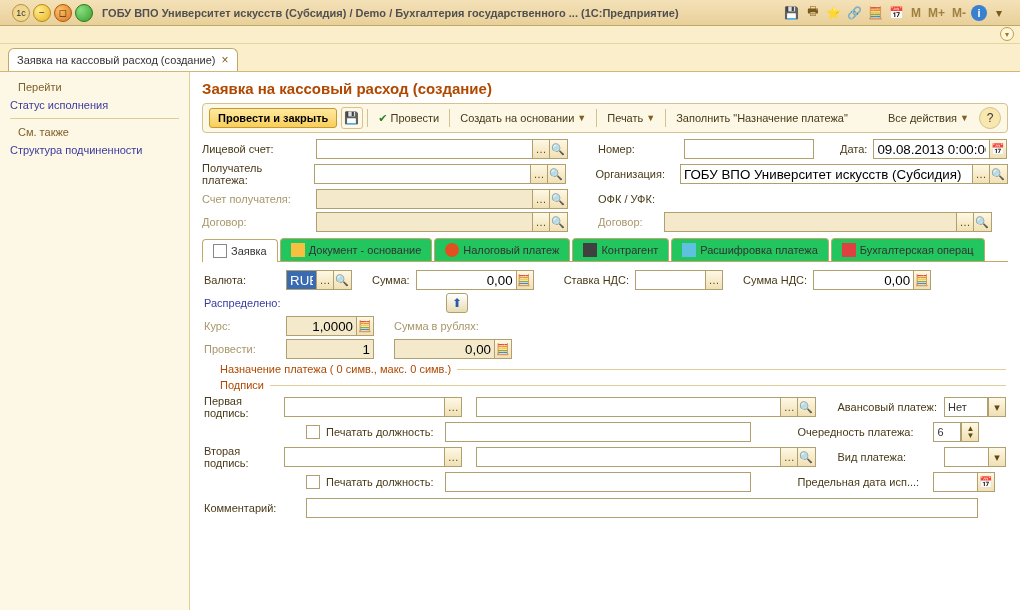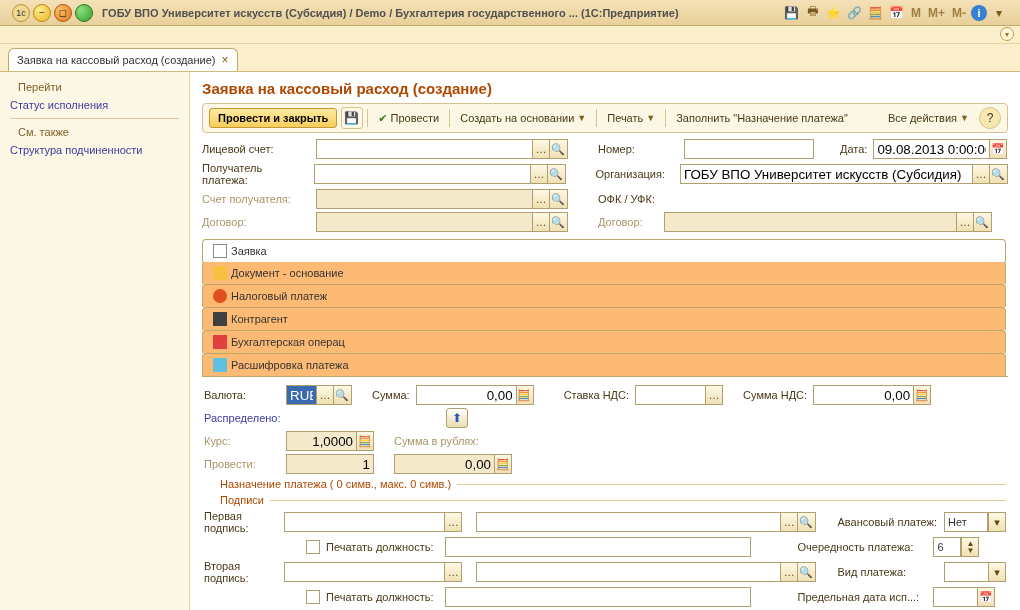--- a/index.html
+++ b/index.html
@@ -41,22 +41,22 @@
 .form-row { display: flex; align-items: center; margin-bottom: 3px; gap: 6px; }
 .lbl { width: 108px; color: #483a18; }
 .lbl.dis { color: #a89668; }
 .input { background: #fff; border: 1px solid #b0a070; height: 20px; padding: 0 3px; flex: 0 0 auto; }
 .input.ro { background: #f4eacb; }
 .picker { display: flex; }
 .picker .input { border-right: none; }
 .pbtn { width: 18px; height: 20px; border: 1px solid #b0a070; background: linear-gradient(#fef8e4,#f0e0b4); display: inline-flex; align-items: center; justify-content: center; font-size: 11px; color: #604810; cursor: pointer; }
 .pbtn + .pbtn { border-left: none; }
 
-.tabs2 { display: flex; border-bottom: 1px solid #c0a868; margin-top: 6px; flex-direction: column; }
-.tab2 { border: 1px solid #c0a868; border-bottom: none; border-radius: 4px 4px 0 0; padding: 4px 10px; background: #fdba74; margin-right: 2px; display: flex; align-items: center; gap: 4px; cursor: pointer; font-size: 11px; }
+.tabs2 { display: flex; border-bottom: 1px solid #c0a868; margin-top: 6px; }
+.tab2 { border: 1px solid #c0a868; border-bottom: none; border-radius: 4px 4px 0 0; padding: 4px 10px; background: #22c55e; margin-right: 2px; display: flex; align-items: center; gap: 4px; cursor: pointer; font-size: 11px; }
 .tab2.active { background: #fff; position: relative; top: 1px; }
 .tab-ico { width: 14px; height: 14px; display: inline-block; }
 
 .tabbody { padding: 8px 2px; }
 .group-title { color: #b04800; font-size: 11px; }
 .group-line { display: flex; align-items: center; gap: 6px; margin: 4px 0; padding-left: 16px; }
 .group-line .group-title { white-space: nowrap; }
 .hline { flex: 1; border-top: 1px solid #e0cc98; }
 
 .textarea { width: 460px; height: 66px; border: 1px solid #b0a070; background: #fff; resize: none; }
@@ -209,26 +209,26 @@
         </div>
       <div class="tab2">
           <span class="tab-ico" style="background:#e05020;border-radius:50%;"></span>
           <span>Налоговый платеж</span>
         </div>
       <div class="tab2">
           <span class="tab-ico" style="background:#404040;"></span>
           <span>Контрагент</span>
         </div>
       <div class="tab2">
+          <span class="tab-ico" style="background:#60c0e0;"></span>
+          <span>Расшифровка платежа</span>
+        </div>
+      <div class="tab2">
           <span class="tab-ico" style="background:#e04040;"></span>
           <span>Бухгалтерская операц</span>
-        </div>
-      <div class="tab2">
-          <span class="tab-ico" style="background:#60c0e0;"></span>
-          <span>Расшифровка платежа</span>
         </div>
     </div>
 
     <div class="tabbody">
       <div class="form-row">
         <span class="lbl" style="width:76px">Валюта:</span>
         <div class="picker">
             <input class="input" style="width: 30px; background: rgb(58, 106, 176); color: rgb(255, 255, 255);" value="RUB">
             <span class="pbtn">…</span>
             <span class="pbtn">🔍</span>

